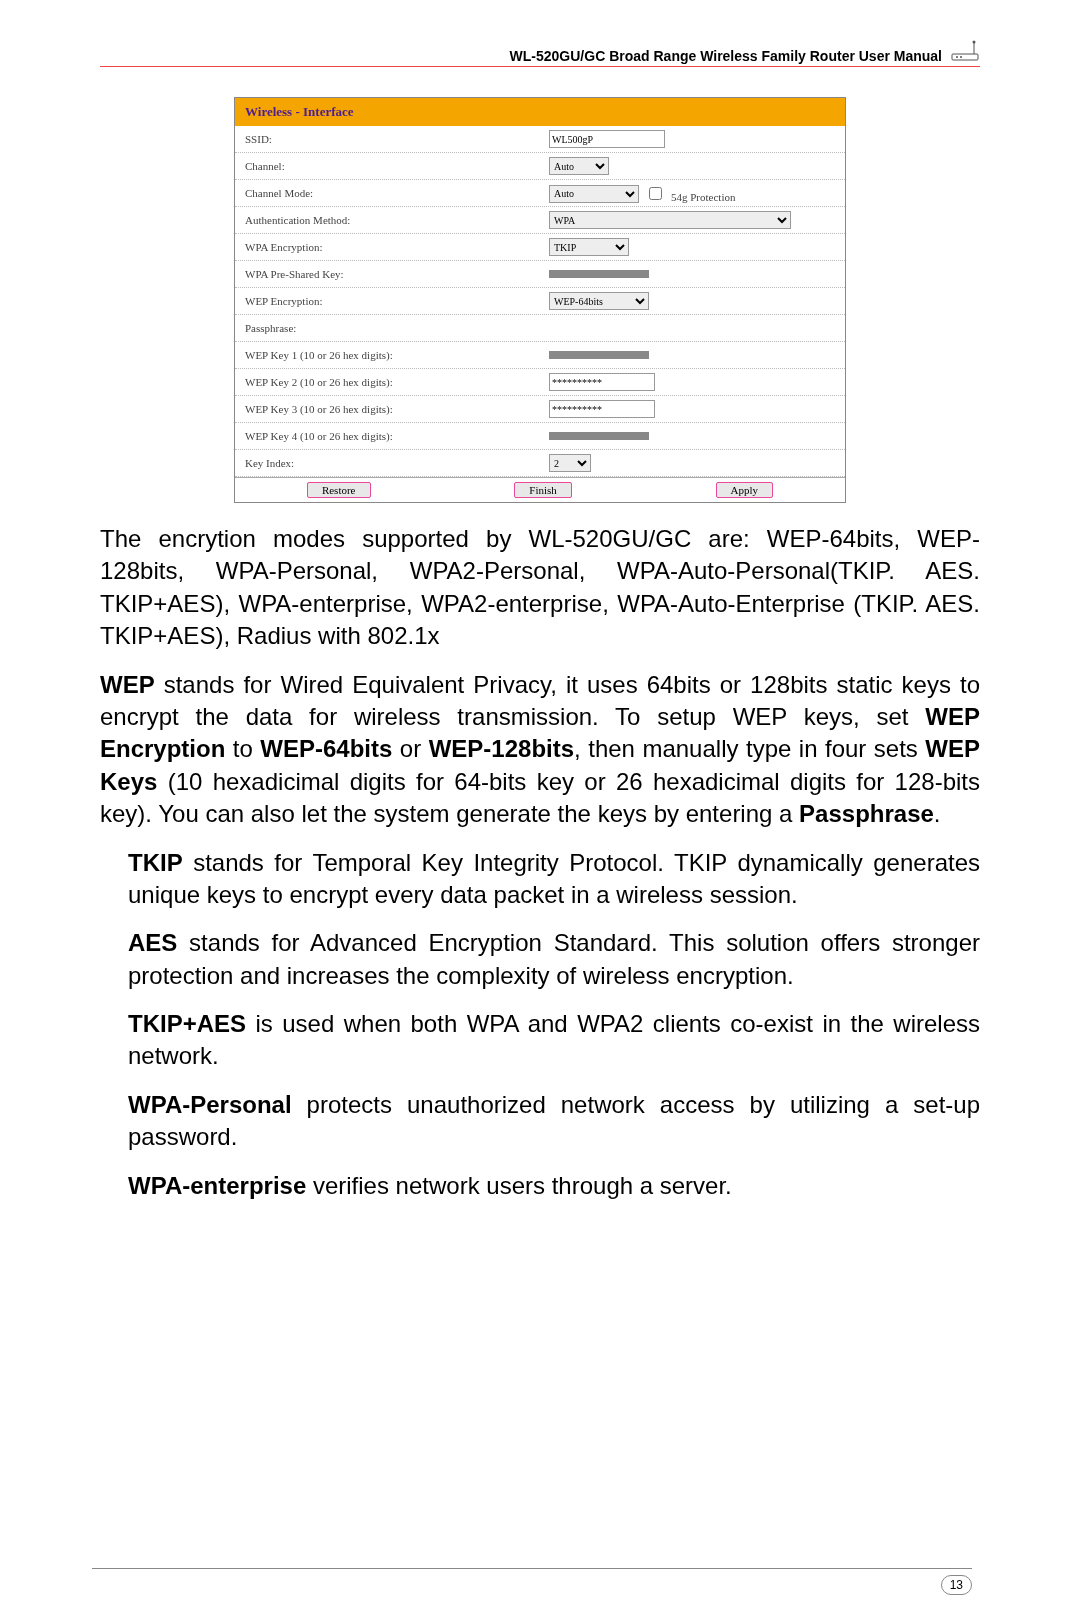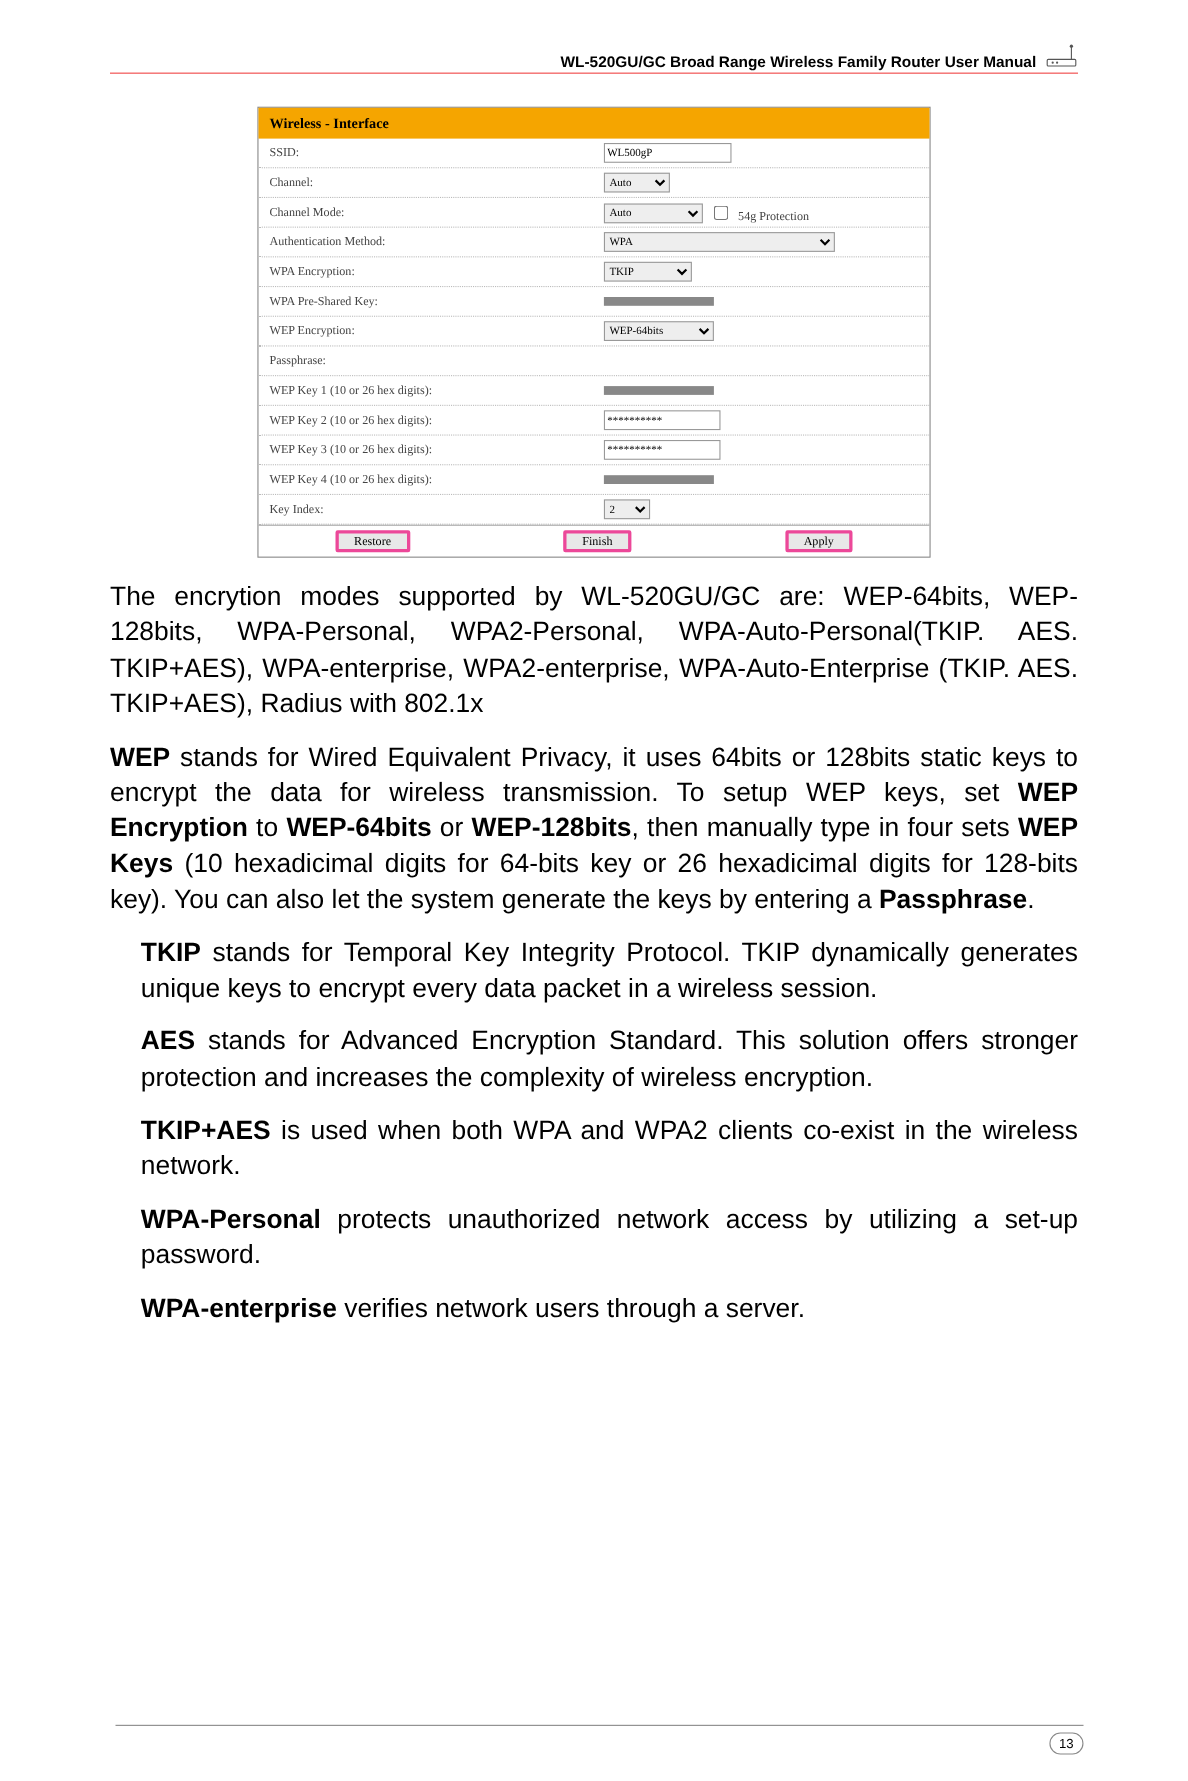--- a/index.html
+++ b/index.html
@@ -2,33 +2,33 @@
 <html><head>
 <meta charset="utf-8">
 <style>
   html,body{margin:0;padding:0;background:#fff;}
   body{width:1080px;height:1619px;position:relative;font-family:Arial,Helvetica,sans-serif;color:#000;}
   .page{position:absolute;left:100px;top:40px;width:880px;}
   .hdr{display:flex;align-items:flex-end;justify-content:flex-end;border-bottom:1px solid #ef4444;padding-bottom:2px;margin-bottom:20px;}
   .hdr-title{font-size:14px;font-weight:bold;margin-right:8px;white-space:nowrap;}
   .router-icon{width:30px;height:24px;display:inline-block;}
   .screenshot{width:610px;margin:30px auto 20px auto;border:1px solid #888;background:#fff;font-family:"Times New Roman",serif;}
-  .bar{background:#f5a500;color:#000000;font-weight:bold;font-size:13px;padding:6px 10px;}
+  .bar{background:#f5a500;color:#4c1d95;font-weight:bold;font-size:13px;padding:6px 10px;}
   .row{display:flex;align-items:center;font-size:11px;color:#444;border-bottom:1px dotted #bbb;height:26px;}
   .row .lbl{width:300px;padding-left:10px;}
   .row .ctl{flex:1;display:flex;align-items:flex-end;gap:6px;padding-left:4px;}
   .inp{height:16px;font-size:10px;border:1px solid #999;padding:0 2px;font-family:inherit;}
   .sel{height:18px;font-size:10px;border:1px solid #999;background:#eee;font-family:inherit;}
   .graybar{background:#888;height:8px;width:100px;display:inline-block;}
   .btnrow{display:flex;justify-content:space-around;padding:4px 0;border-top:1px solid #aaa;}
-  .btn{font-size:11px;border:3px solid #ec4899;background:#e8e8e8;padding:1px 14px;border-radius:2px;font-family:inherit;}
+  .btn{font-size:11px;border:1px solid #ec4899;background:#e8e8e8;padding:1px 14px;border-radius:2px;font-family:inherit;}
   h3.section{font-size:19px;font-weight:bold;margin:14px 0 8px 0;}
   p.body{font-size:24px;line-height:1.35;text-align:justify;margin:0 0 16px 0;}
   p.indent{margin-left:28px;}
-  .ftr{position:absolute;left:105px;width:880px;bottom:50px;border-top:1px solid #888;}
+  .ftr{position:absolute;left:92px;width:880px;bottom:50px;border-top:1px solid #888;}
   .pgno{position:absolute;right:0;top:6px;font-size:12px;border:1px solid #888;border-radius:10px;padding:2px 8px;}
   b{font-weight:bold;}
 </style>
 </head>
 <body>
 
 <div class="page">
   <div class="hdr">
     <span class="hdr-title">WL-520GU/GC Broad Range Wireless Family Router User Manual</span>
     <span class="router-icon">
@@ -61,21 +61,21 @@
       <div class="lbl">Channel Mode:</div>
       <div class="ctl">
         <select class="sel" style="width:90px"><option>Auto</option></select>
         <input type="checkbox" style="">
         <span>54g Protection</span>
       </div>
     </div>
     <div class="row">
       <div class="lbl">Authentication Method:</div>
       <div class="ctl">
-          <select class="sel" style="width:210px"><option>WPA</option></select>
+          <select class="sel" style="width:242px"><option>WPA</option></select>
         </div>
     </div>
     <div class="row">
       <div class="lbl">WPA Encryption:</div>
       <div class="ctl">
           <select class="sel" style="width:80px"><option>TKIP</option></select>
         </div>
     </div>
     <div class="row">
       <div class="lbl">WPA Pre-Shared Key:</div>

